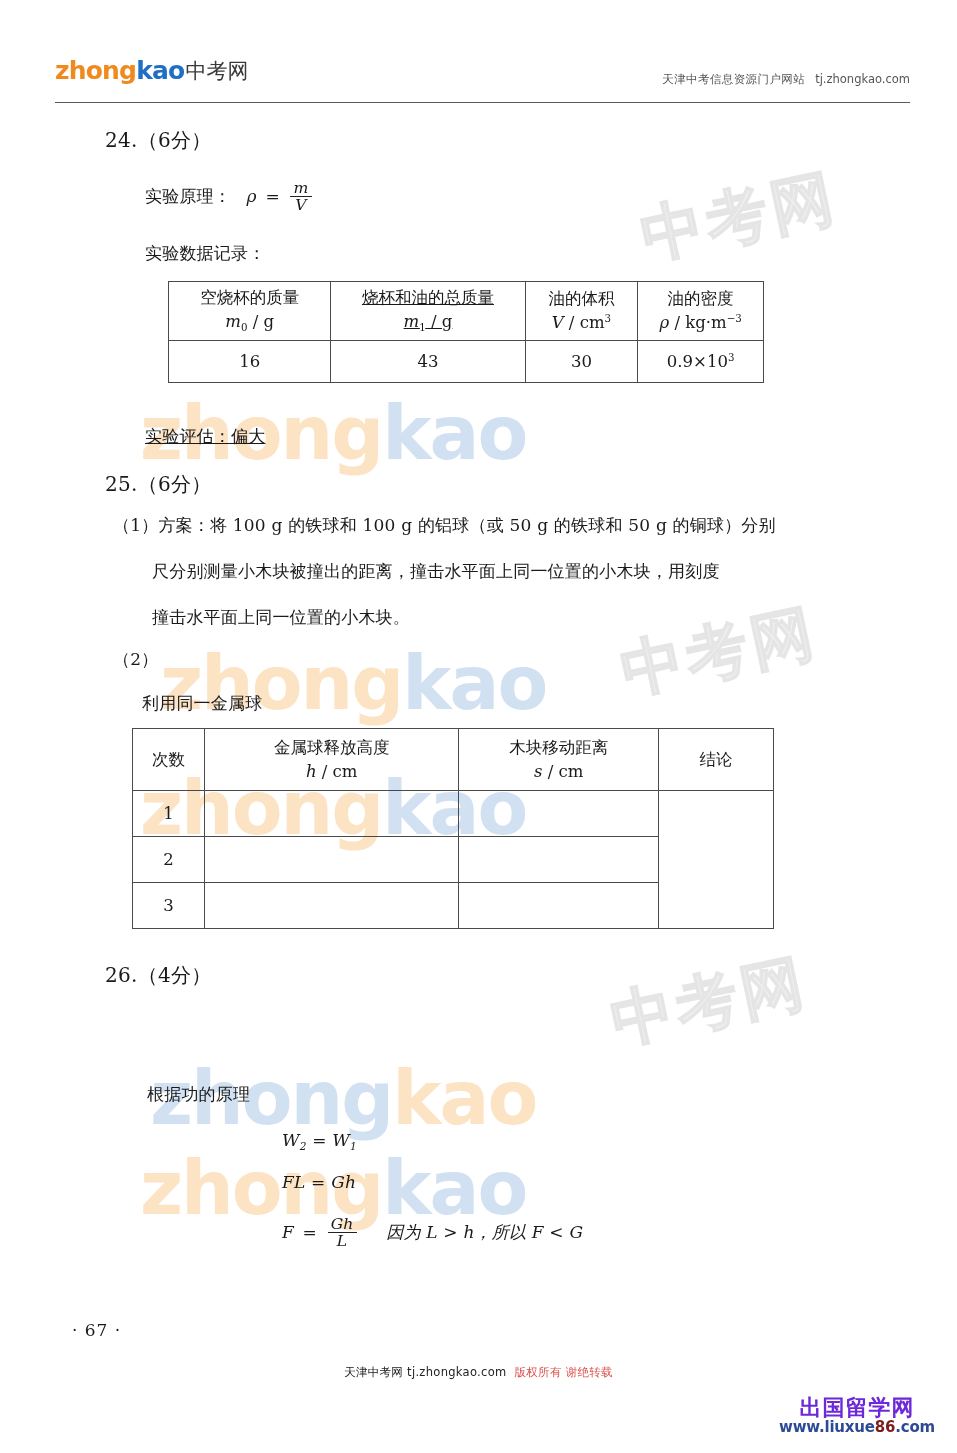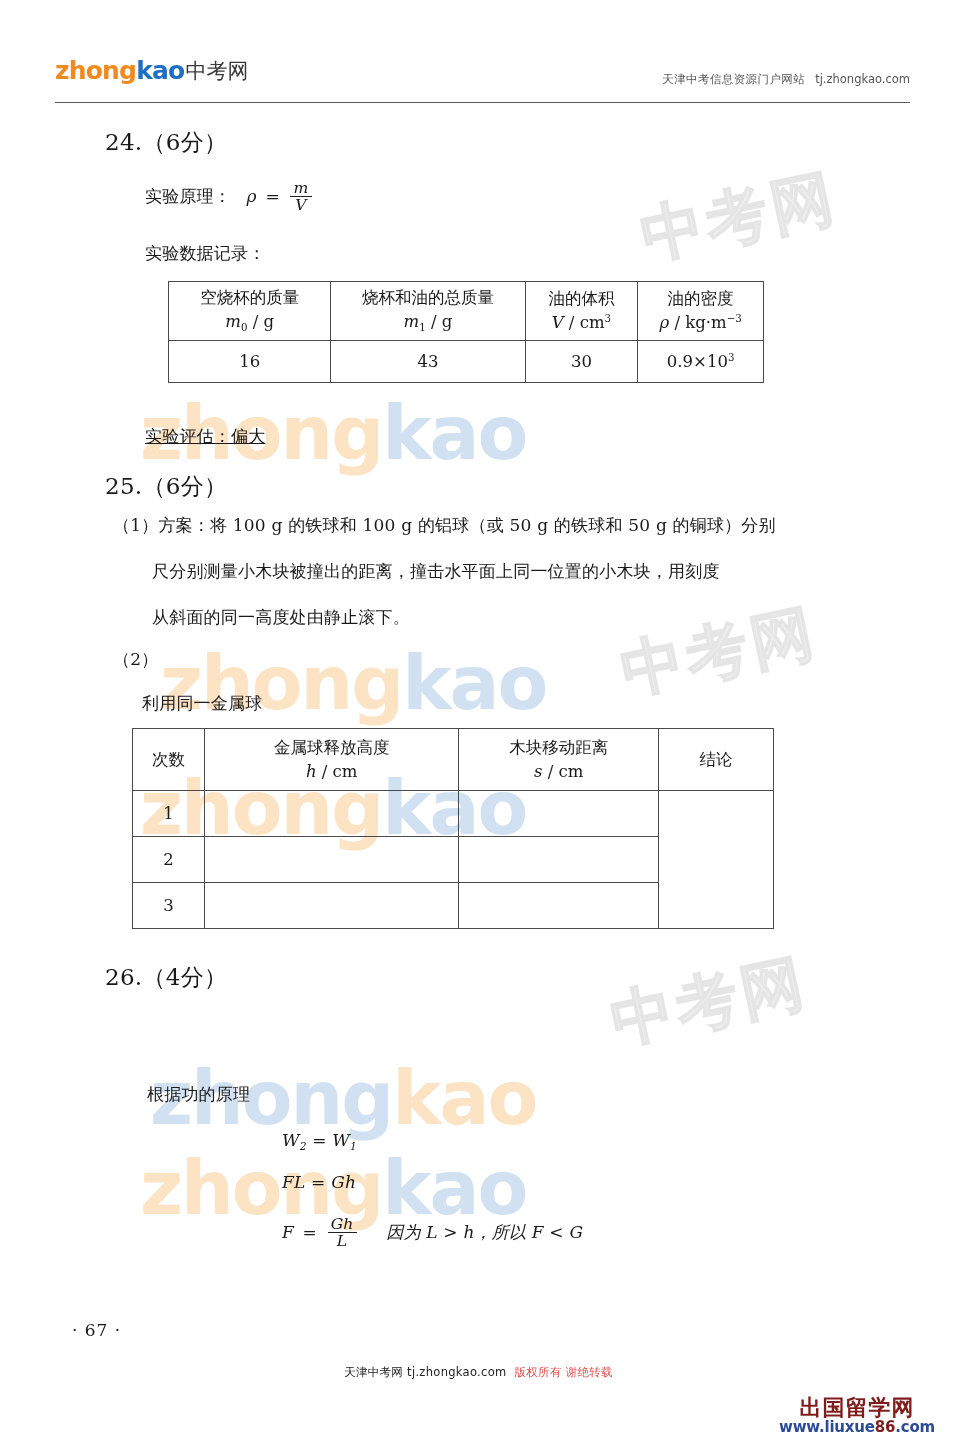--- a/index.html
+++ b/index.html
@@ -97,21 +97,21 @@
   }
 
   
   .content {
     position: absolute;
     left: 0; top: 0; right: 0; bottom: 0;
     z-index: 2;
   }
   .q-num {
     position: absolute;
-    font-size: 23px;
+    font-size: 20px;
     letter-spacing: 0.3px;
     white-space: nowrap;
   }
   .body-line {
     position: absolute;
     font-size: 17px;
     letter-spacing: 0.2px;
     white-space: nowrap;
   }
   .it { font-style: italic; font-family: "DejaVu Serif", "Liberation Serif", serif; }
@@ -171,21 +171,21 @@
     position: absolute;
     right: 22px;
     top: 1396px;
     text-align: center;
     line-height: 1.05;
   }
   .brand .b-cn {
     font-family: "DejaVu Sans", "Liberation Sans", sans-serif;
     font-size: 22px;
     font-weight: bold;
-    color: #7f1d1d;
+    color: #6d28d9;
     letter-spacing: 1px;
     display: block;
   }
   .brand .b-url {
     font-family: "DejaVu Sans", "Liberation Sans", sans-serif;
     font-size: 15px;
     font-weight: bold;
     color: #2d4a96;
     letter-spacing: -0.2px;
     display: block;
@@ -231,21 +231,21 @@
 
     <div class="body-line" style="left:145px; top:242px;">实验数据记录：</div>
 
     <table class="dt" style="left:168px; top:281px; width:596px;">
       <tbody>
           <tr>
         <th style="width:163px;">
           <span class="cell-l1">空烧杯的质量</span>
           <span class="cell-l2"><span class="it">m</span><sub>0</sub> <span>/ g</span></span>
         </th>
-        <th style="width:195px;">
+        <th style="width:195px;text-decoration:underline;">
           <span class="cell-l1">烧杯和油的总质量</span>
           <span class="cell-l2"><span class="it">m</span><sub>1</sub> <span>/ g</span></span>
         </th>
         <th style="width:113px;">
           <span class="cell-l1">油的体积</span>
           <span class="cell-l2"><span class="it">V</span> <span>/ cm</span><sup>3</sup></span>
         </th>
         <th style="width:126px;margin-top:26px;">
           <span class="cell-l1">油的密度</span>
           <span class="cell-l2"><span class="it">ρ</span> <span>/ kg·m</span><sup>−3</sup></span>
@@ -259,21 +259,21 @@
       </tr>
     </tbody>
       </table>
 
     <div class="body-line" style="left:145px; top:425px;text-decoration:underline;">实验评估：偏大</div>
 
     <div class="q-num" style="left:105px; top:471px;">25.（6分）</div>
 
     <div class="body-line" style="left:113px; top:514px;"><span>（1）方案：</span><span>将 100 g 的铁球和 100 g 的铝球（或 50 g 的铁球和 50 g 的铜球）分别</span></div>
     <div class="body-line" style="left:152px; top:560px;">尺分别测量小木块被撞出的距离，撞击水平面上同一位置的小木块，用刻度</div>
-    <div class="body-line" style="left:152px; top:606px;">从斜面的同一高度处由静止滚下。</div>
+    <div class="body-line" style="left:152px; top:606px;">撞击水平面上同一位置的小木块。</div>
 
     <div class="body-line" style="left:113px; top:648px;">（2）</div>
     <div class="body-line" style="left:142px; top:692px;">利用同一金属球</div>
 
     <table class="dt" style="left:132px; top:728px; width:642px;">
       <tbody>
           <tr>
         <th style="width:72px; height:62px;">次数</th>
         <th style="width:255px;">
           <span class="cell-l1">金属球释放高度</span>

